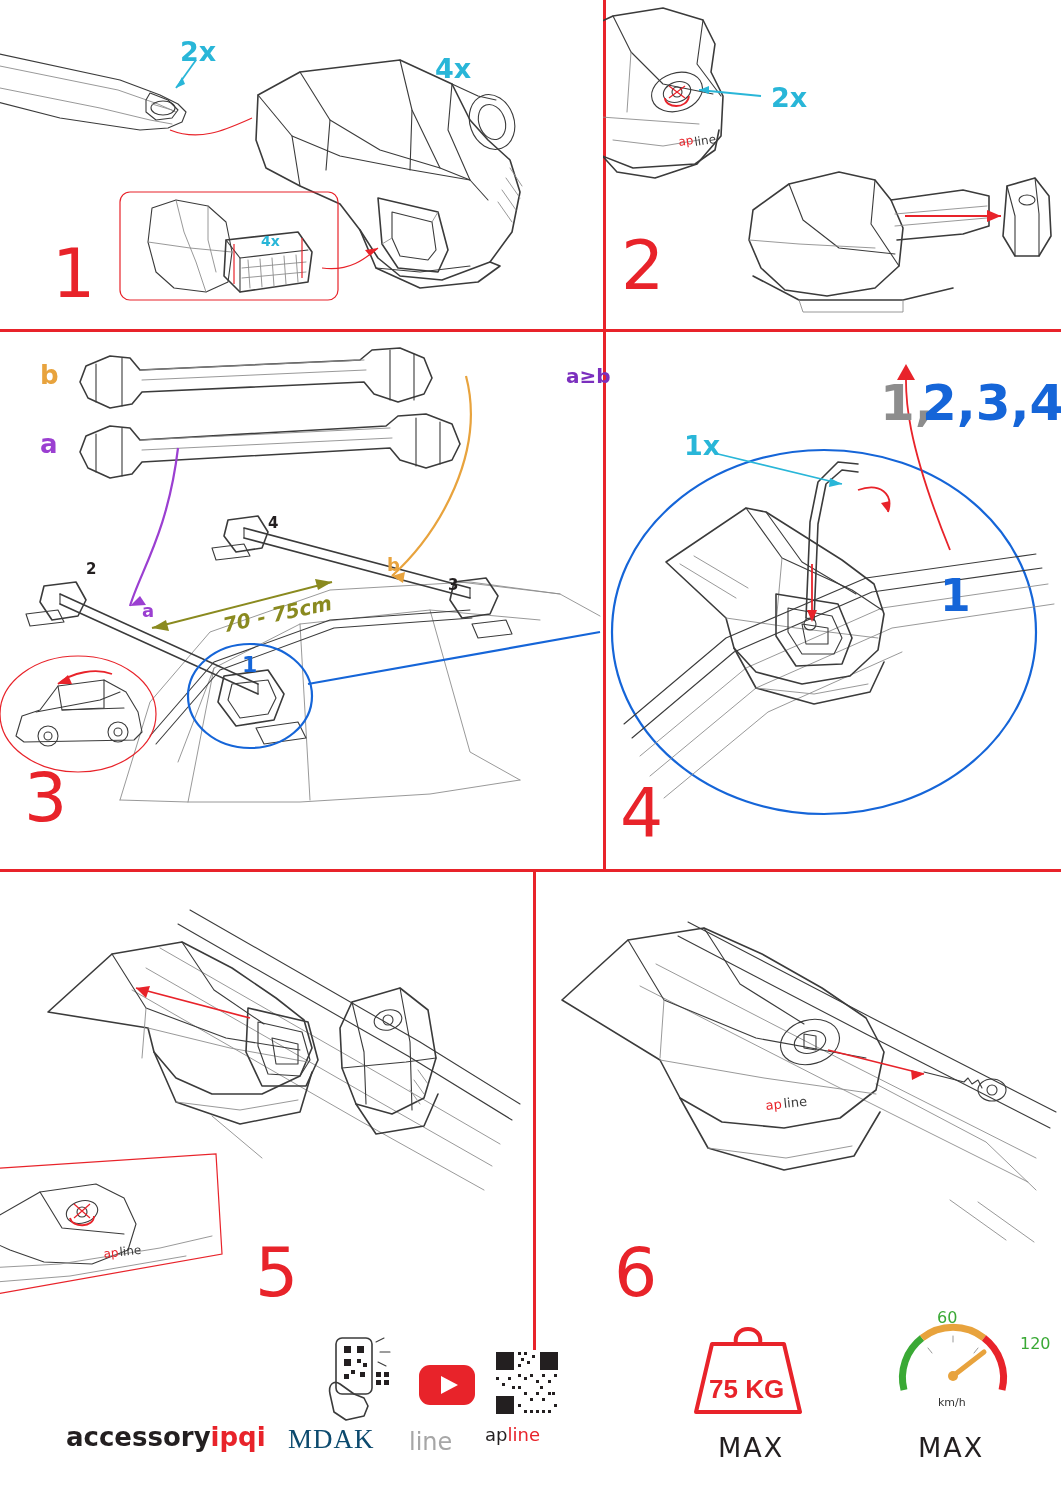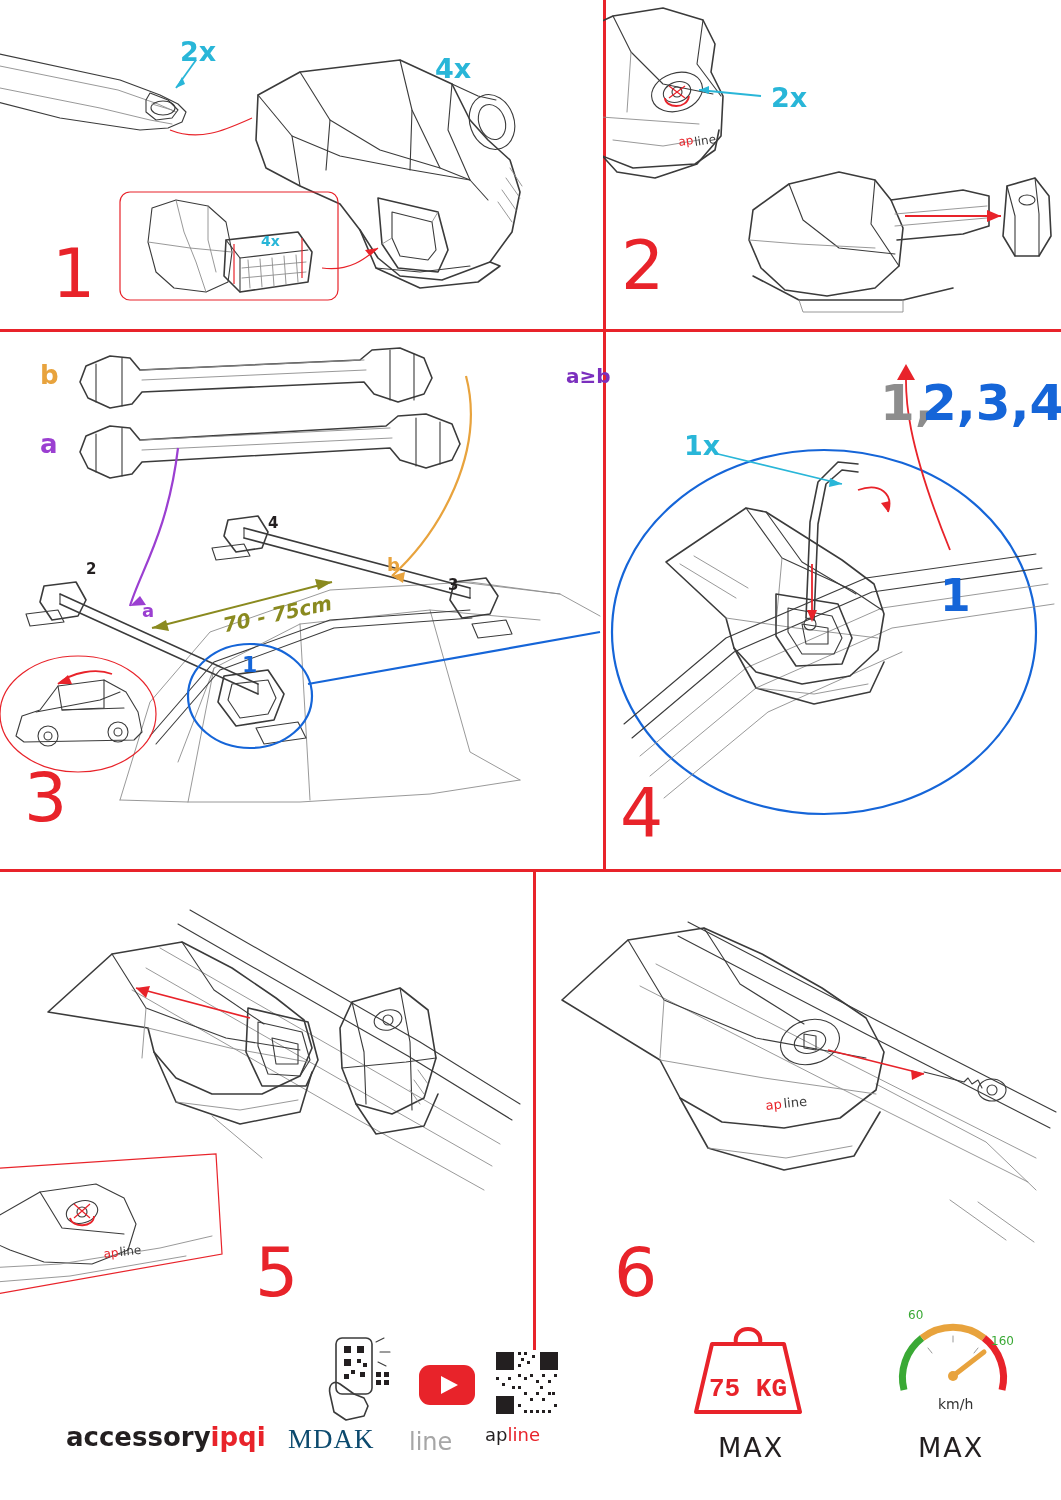--- a/index.html
+++ b/index.html
@@ -126,32 +126,33 @@
     font-size: 27px;
     letter-spacing: 2px;
     color: #231f20;
     font-family: "DejaVu Sans", sans-serif;
   }
   .weight-text {
     position: absolute;
     color: #e8232a;
     font-size: 26px;
     font-weight: 700;
-    font-family: Liberation Mono, monospace;
+    font-family: Liberation Sans, sans-serif;
   }
   .kmh {
     position: absolute;
-    font-size: 14px;
+    font-size: 11px;
     color: #333;
     font-family: "DejaVu Sans", sans-serif;
   }
   .gauge-num {
     position: absolute;
-    font-size: 12px;
-    font-family: "DejaVu Sans", sans-serif;
+    font-size: 16px;
+    font-family: "DejaVu Sans", sans-serif;
+    margin-left: 29px;
   }
   svg { display: block; }
   .ln { fill: none; stroke: #3b3b3b; stroke-width: 1.1; stroke-linejoin: round; stroke-linecap: round; }
   .ln-th { fill: none; stroke: #3b3b3b; stroke-width: 1.6; stroke-linejoin: round; stroke-linecap: round; }
   .ln-lt { fill: none; stroke: #8d8d8d; stroke-width: 0.9; stroke-linejoin: round; stroke-linecap: round; }
   .red { fill: none; stroke: #e8232a; stroke-width: 1.8; }
   .redthin { fill: none; stroke: #e8232a; stroke-width: 1.2; }
   .cyan { fill: none; stroke: #29b6d8; stroke-width: 1.8; }
   .blue { fill: none; stroke: #1565d8; stroke-width: 2.2; }
   .purple { fill: none; stroke: #9b3fd1; stroke-width: 2.2; }
@@ -643,18 +644,18 @@
 
     <svg class="panel" style="left:888px;top:-72px;" width="130" height="118" viewBox="0 0 130 118">
       <path d="M16 90 A 50 50 0 0 1 34 38" fill="none" stroke="#3aa935" stroke-width="7"></path>
       <path d="M34 38 A 50 50 0 0 1 96 38" fill="none" stroke="#e8a33d" stroke-width="7"></path>
       <path d="M96 38 A 50 50 0 0 1 114 90" fill="none" stroke="#e8232a" stroke-width="7"></path>
       <line x1="65" y1="76" x2="96" y2="52" stroke="#e8a33d" stroke-width="5" stroke-linecap="round"></line>
       <circle cx="65" cy="76" r="5" fill="#e8a33d"></circle>
       <path class="ln-lt" d="M40 48 L44 53 M65 36 L65 42 M90 48 L86 53"></path>
     </svg>
     <div class="gauge-num" style="left:908px;top:-64px;color:#3aa935;">60</div>
-    <div class="gauge-num" style="left:991px;top:-38px;color:#3aa935;">160</div>
+    <div class="gauge-num" style="left:991px;top:-38px;color:#3aa935;">120</div>
     <div class="kmh" style="left:938px;top:24px;">km/h</div>
     <div class="maxlabel" style="left:918px;top:60px;">MAX</div>
   </div>
 
 </div>
 
 </body></html>

